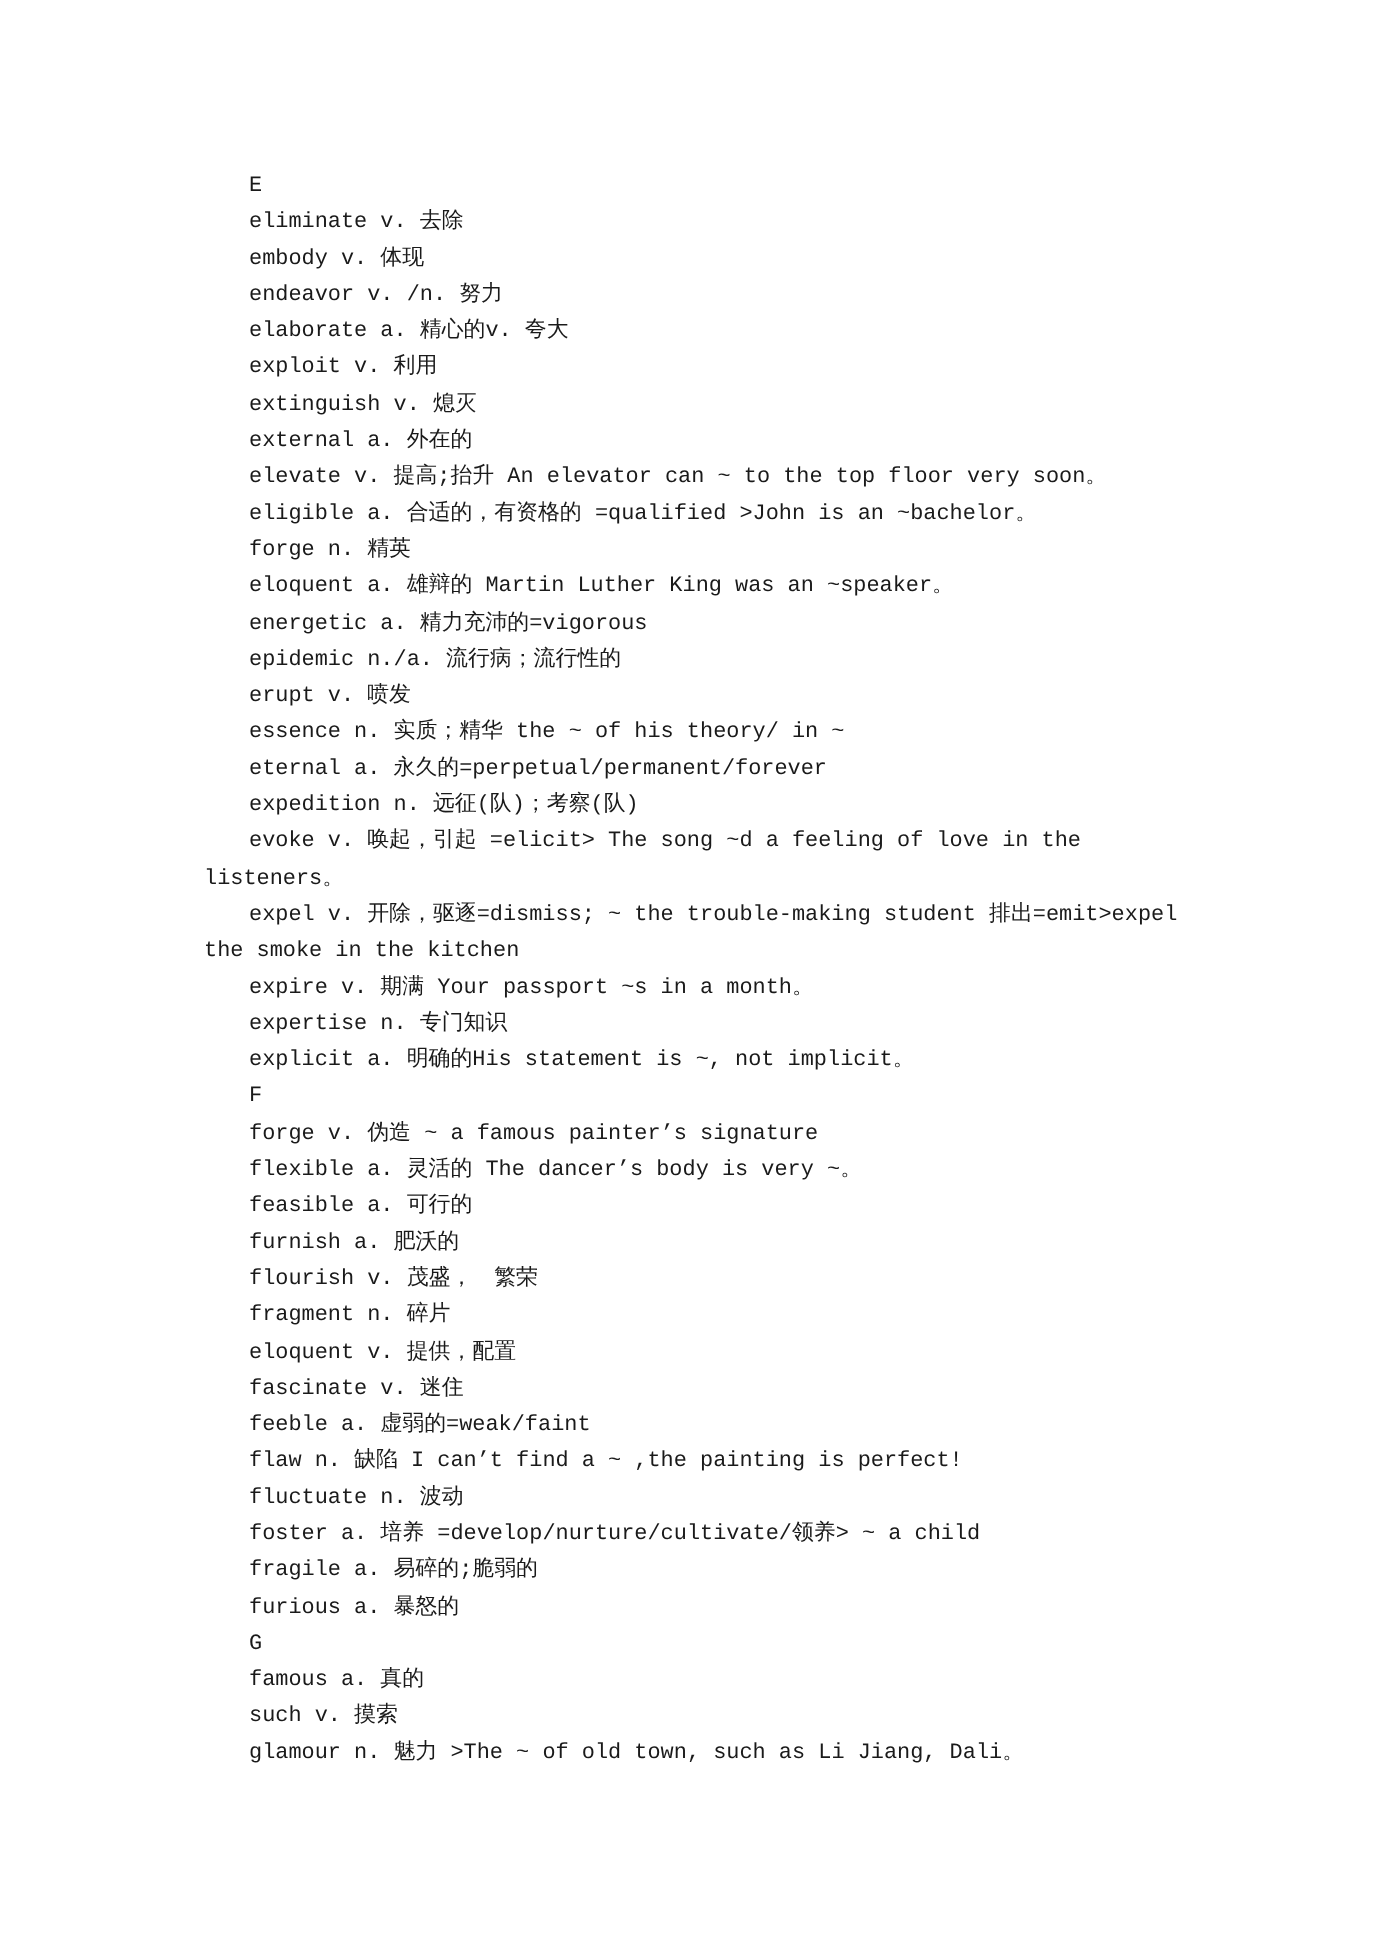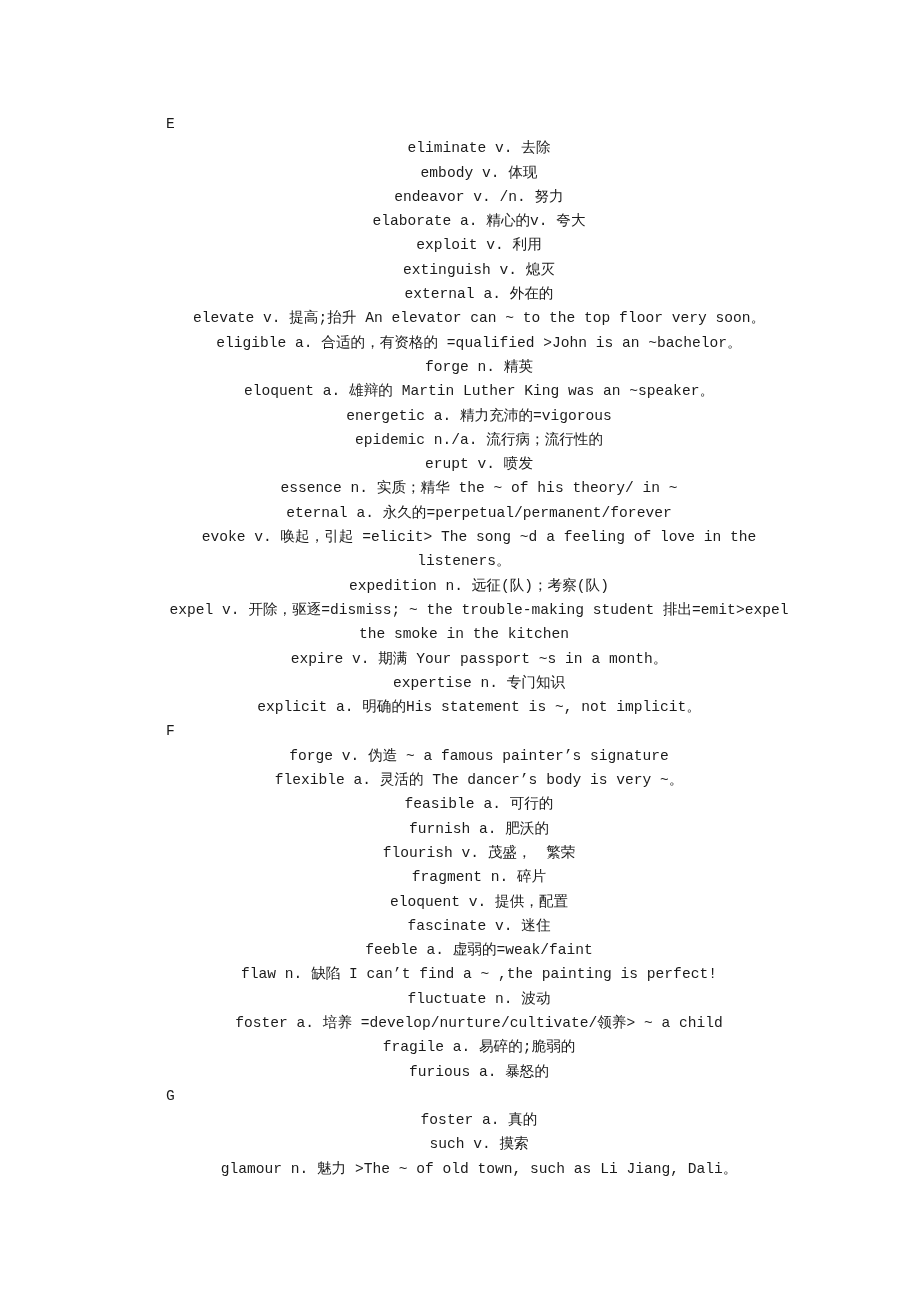--- a/index.html
+++ b/index.html
@@ -36,21 +36,21 @@
   
   .entry {
     font-size: 14.6px;
     line-height: 24.3px;
     letter-spacing: 0px;
     text-indent: 30px;           
     margin: 0;
     padding: 0;
     white-space: pre-wrap;
     word-break: break-word;
-    text-align: center;
+    text-align: left;
   }
 
   
   .section-letter {
     font-size: 14.6px;
     line-height: 24.3px;
     text-indent: 30px;
     margin: 0;
     padding: 0;
     white-space: pre;
@@ -71,39 +71,39 @@
       <div class="entry">external a. 外在的</div>
       <div class="entry">elevate v. 提高;抬升 An elevator can ~ to the top floor very soon。</div>
       <div class="entry">eligible a. 合适的，有资格的 =qualified &gt;John is an ~bachelor。</div>
       <div class="entry">forge n. 精英</div>
       <div class="entry">eloquent a. 雄辩的 Martin Luther King was an ~speaker。</div>
       <div class="entry">energetic a. 精力充沛的=vigorous</div>
       <div class="entry">epidemic n./a. 流行病；流行性的</div>
       <div class="entry">erupt v. 喷发</div>
       <div class="entry">essence n. 实质；精华 the ~ of his theory/ in ~</div>
       <div class="entry">eternal a. 永久的=perpetual/permanent/forever</div>
+      <div class="entry">expedition n. 远征(队)；考察(队)</div>
       <div class="entry">evoke v. 唤起，引起 =elicit&gt; The song ~d a feeling of love in the listeners。</div>
-      <div class="entry">expedition n. 远征(队)；考察(队)</div>
       <div class="entry">expel v. 开除，驱逐=dismiss; ~ the trouble-making student 排出=emit&gt;expel the smoke in the kitchen</div>
       <div class="entry">expire v. 期满 Your passport ~s in a month。</div>
       <div class="entry">expertise n. 专门知识</div>
       <div class="entry">explicit a. 明确的His statement is ~, not implicit。</div>
       <div class="section-letter">F</div>
       <div class="entry">forge v. 伪造 ~ a famous painter’s signature</div>
       <div class="entry">flexible a. 灵活的 The dancer’s body is very ~。</div>
       <div class="entry">feasible a. 可行的</div>
       <div class="entry">furnish a. 肥沃的</div>
       <div class="entry">flourish v. 茂盛，　繁荣</div>
       <div class="entry">fragment n. 碎片</div>
       <div class="entry">eloquent v. 提供，配置</div>
       <div class="entry">fascinate v. 迷住</div>
       <div class="entry">feeble a. 虚弱的=weak/faint</div>
       <div class="entry">flaw n. 缺陷 I can’t find a ~ ,the painting is perfect!</div>
       <div class="entry">fluctuate n. 波动</div>
       <div class="entry">foster a. 培养 =develop/nurture/cultivate/领养&gt; ~ a child</div>
       <div class="entry">fragile a. 易碎的;脆弱的</div>
       <div class="entry">furious a. 暴怒的</div>
       <div class="section-letter">G</div>
-      <div class="entry">foster a. 真的</div>
+      <div class="entry">famous a. 真的</div>
       <div class="entry">such v. 摸索</div>
       <div class="entry">glamour n. 魅力 &gt;The ~ of old town, such as Li Jiang, Dali。</div>
     </div>
 </div>
 
 </body></html>

